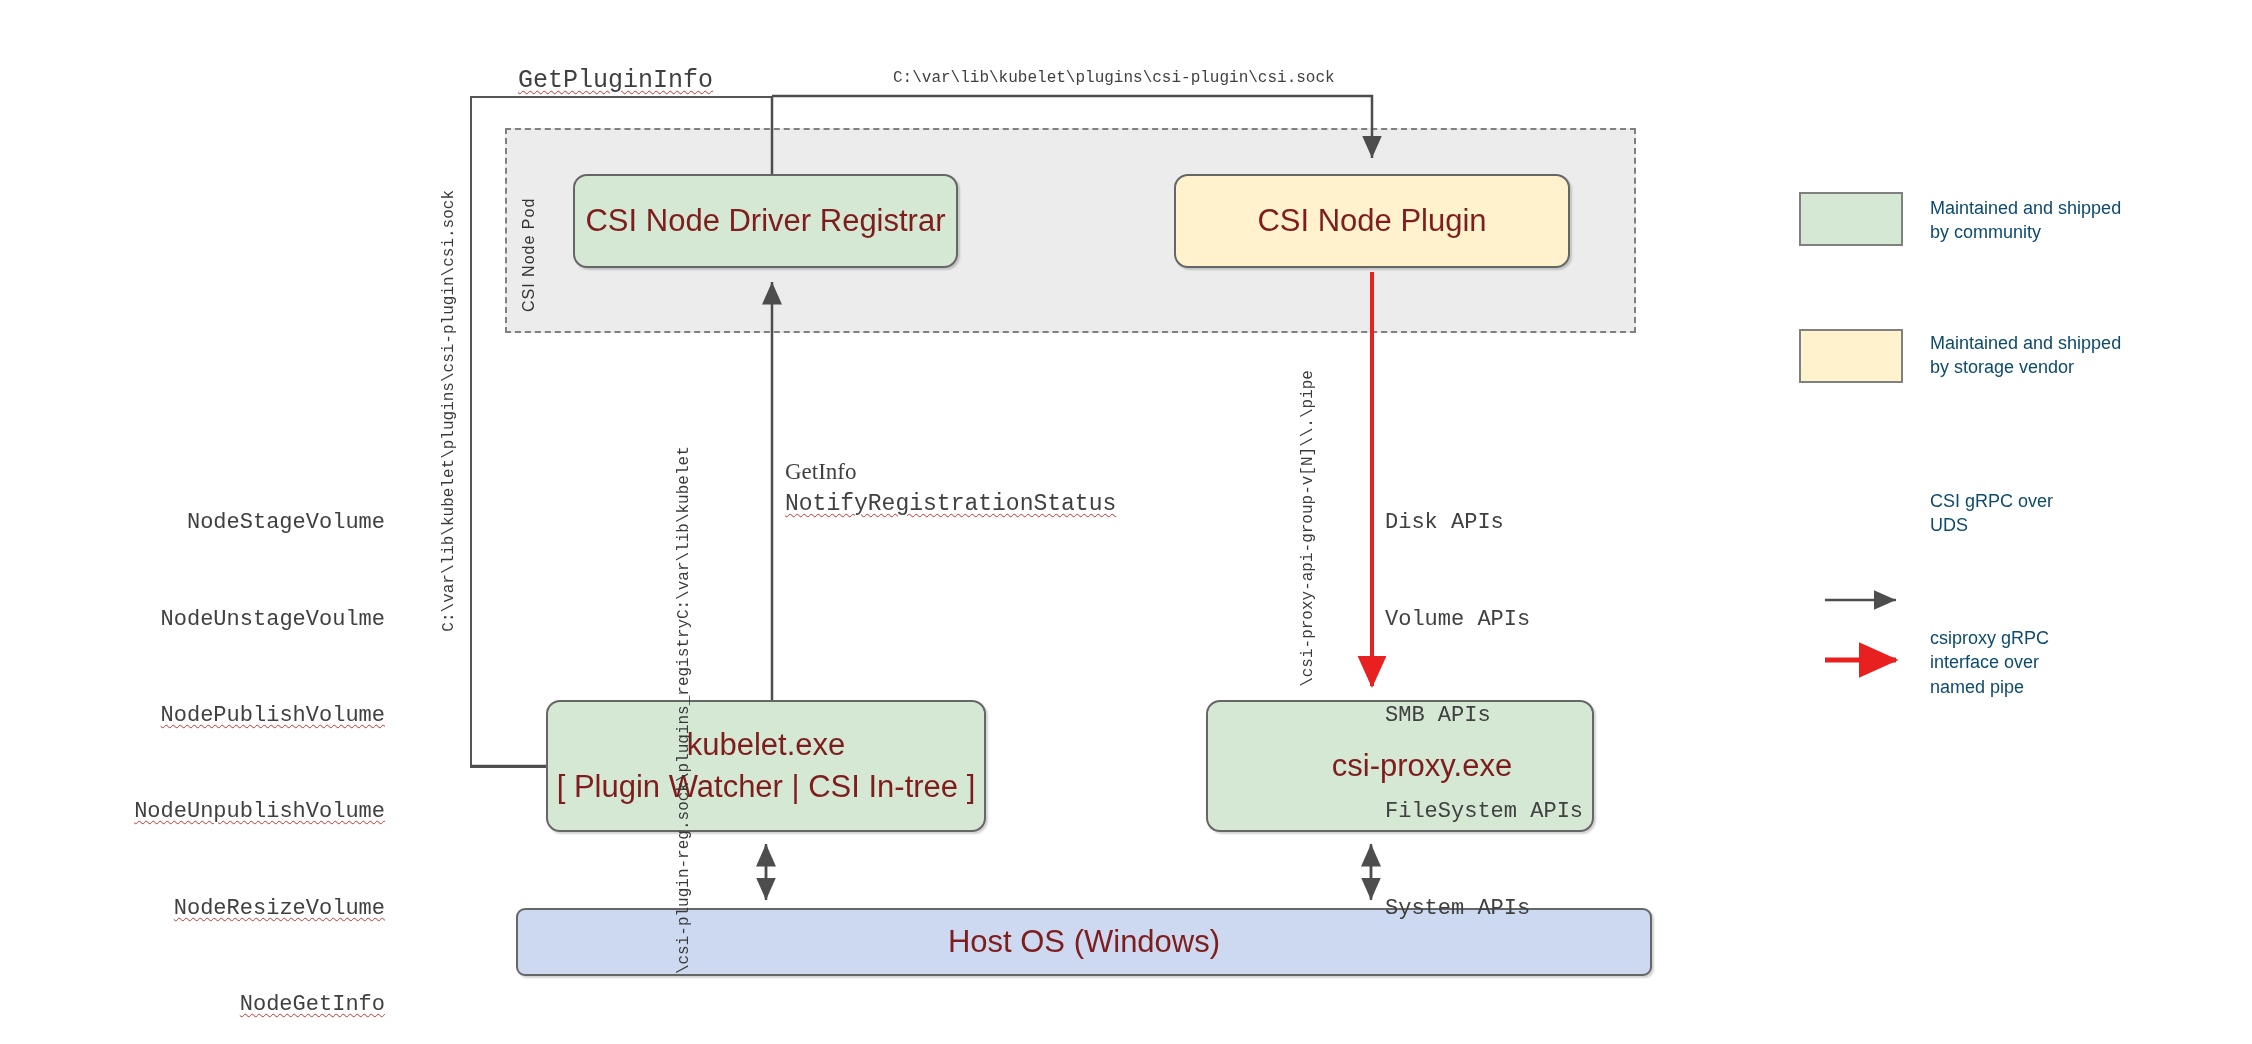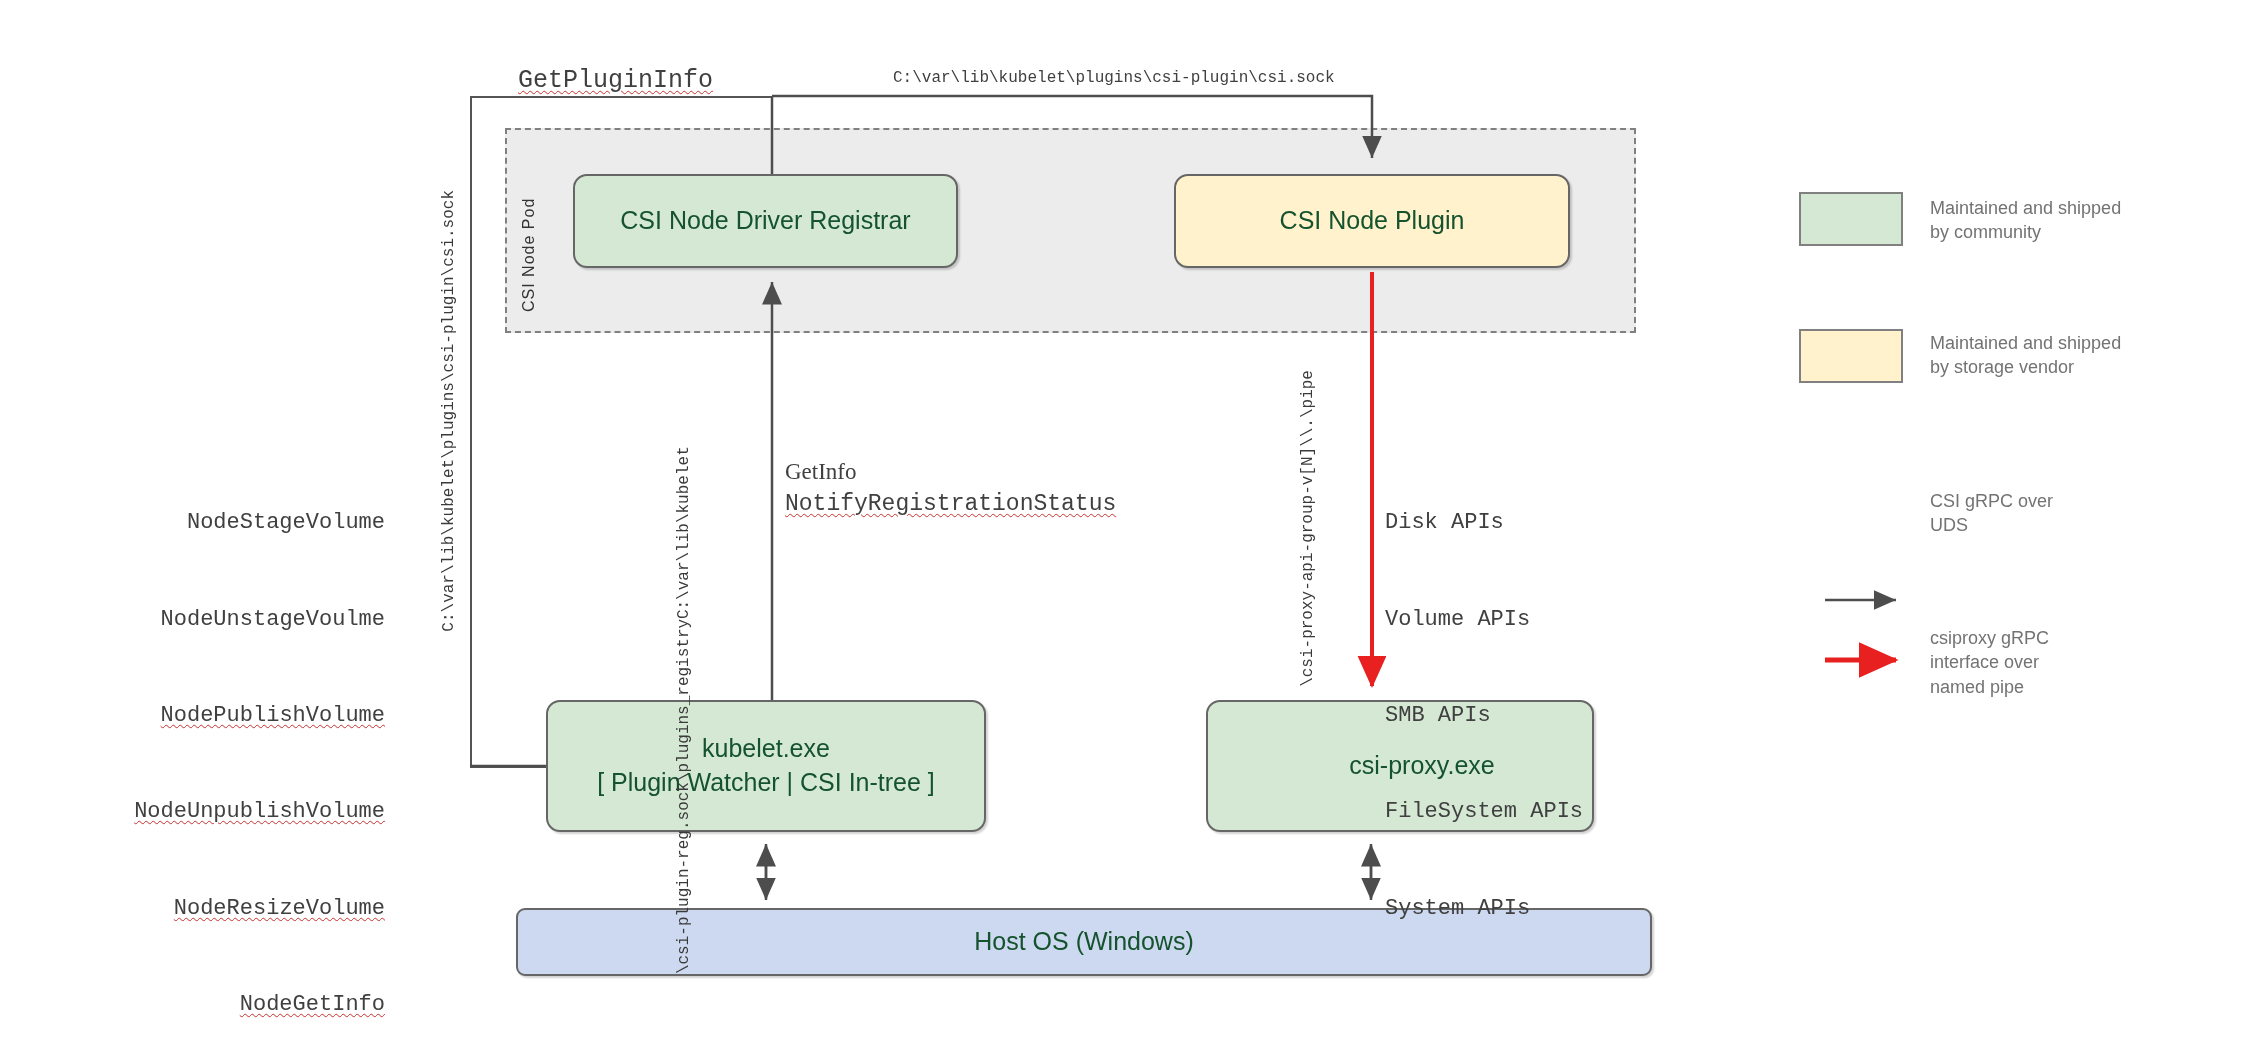--- a/index.html
+++ b/index.html
@@ -10,22 +10,22 @@
   .abs{position:absolute;}
 
   
   .node-box{
     position:absolute;
     border-radius:14px;
     border:2px solid #666666;
     box-sizing:border-box;
     display:flex;align-items:center;justify-content:center;
     text-align:center;
-    color:#14532d;
-    font-size:25px;
+    color:#7f1d1d;
+    font-size:31px;
     line-height:1.35;
     box-shadow:2px 2px 2px rgba(0,0,0,0.18);
   }
   .fill-green{background:#d5e8d4;}
   .fill-yellow{background:#fff2cc;text-align:center;}
   .fill-blue{background:#cdd9f0;text-align:center;}
 
   
   .pod{
     position:absolute;
@@ -73,21 +73,21 @@
   }
   .vert-stack span{white-space:pre;}
 
   .list-right{white-space:pre;}
   .list-rightal{text-align:right;white-space:pre;}
 
   
   .legend-swatch{
     position:absolute;border:2px solid #808080;box-sizing:border-box;
   }
-  .legend-text{position:absolute;font-size:18px;line-height:1.35;color:#737373;white-space:pre-line;}
+  .legend-text{position:absolute;font-size:18px;line-height:1.35;color:#0c4a6e;white-space:pre-line;}
 
   svg.layer{position:absolute;left:0;top:0;width:2252px;height:1044px;pointer-events:none;}
 </style>
 </head>
 <body>
 
 <div id="stage">
 
   <div class="bracket" style="left:470px;top:96px;width:302px;height:672px;border-right:none;"></div>
 

